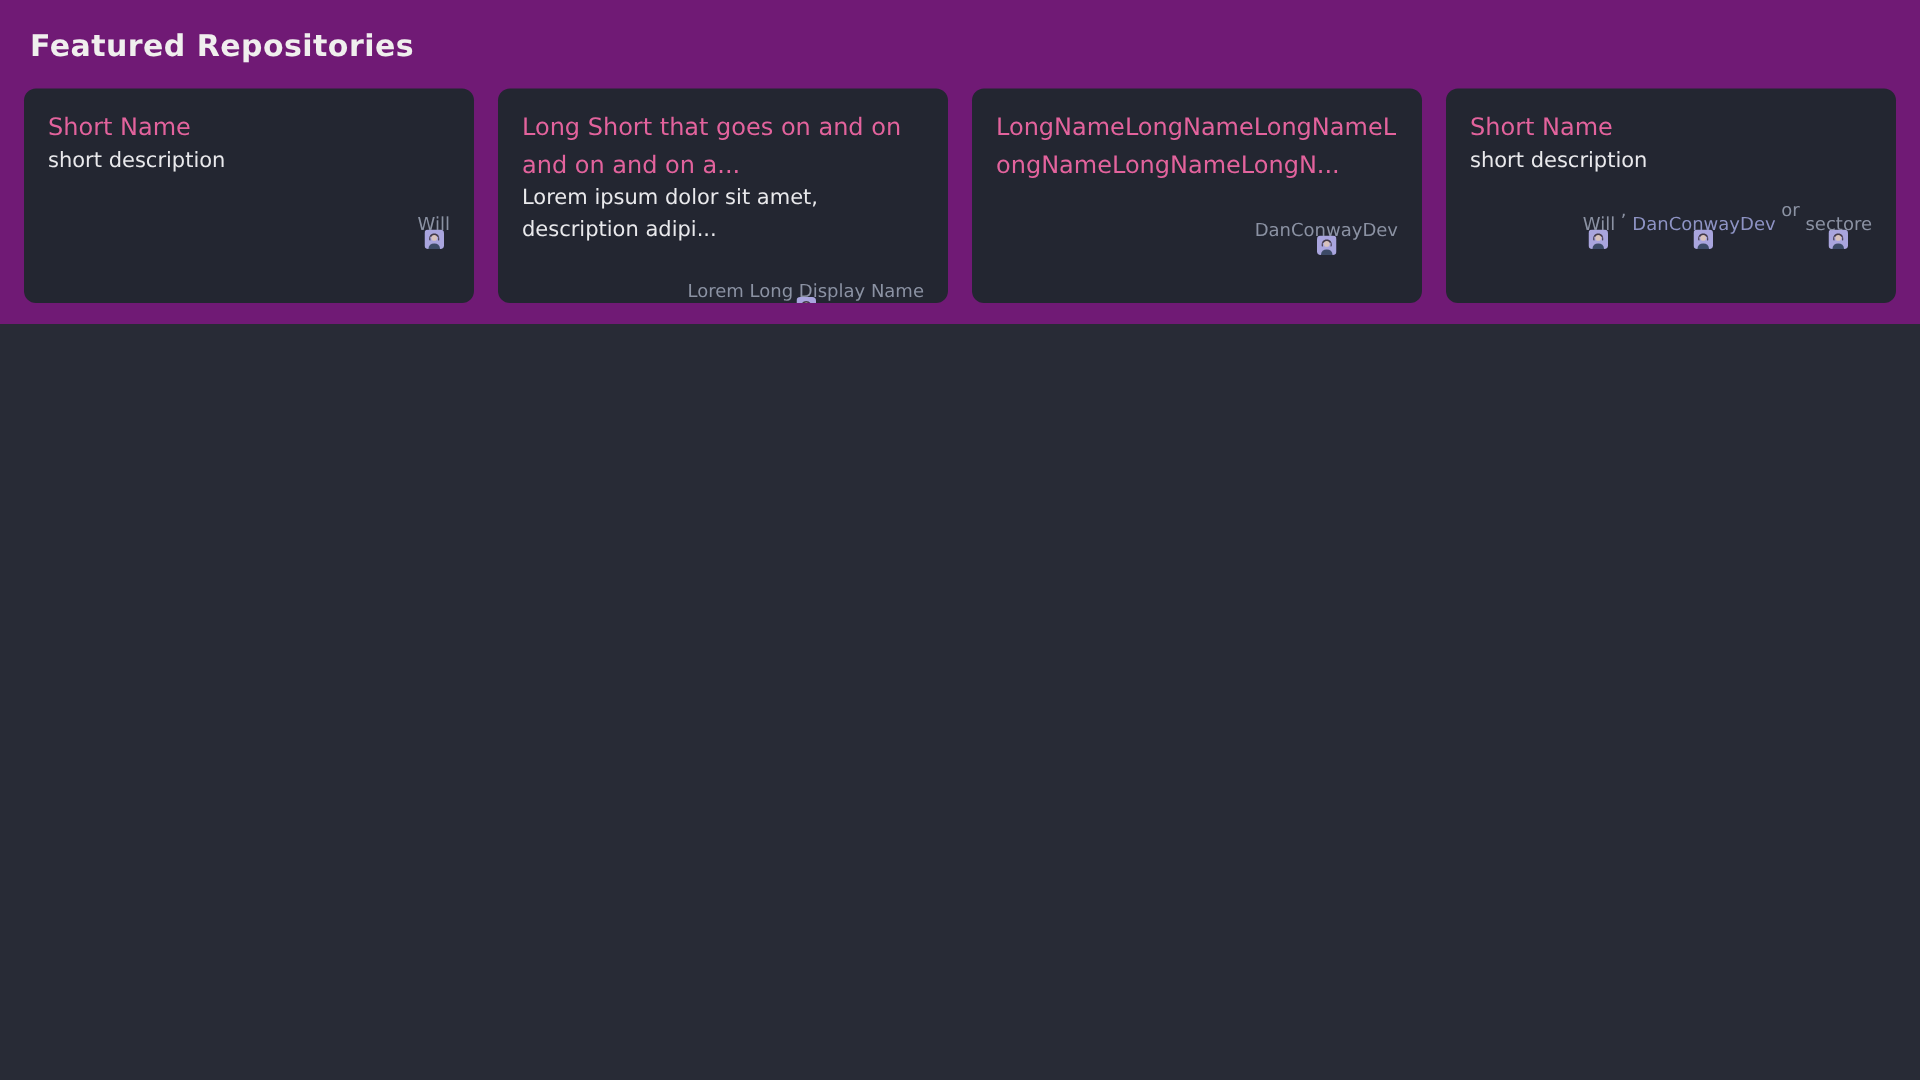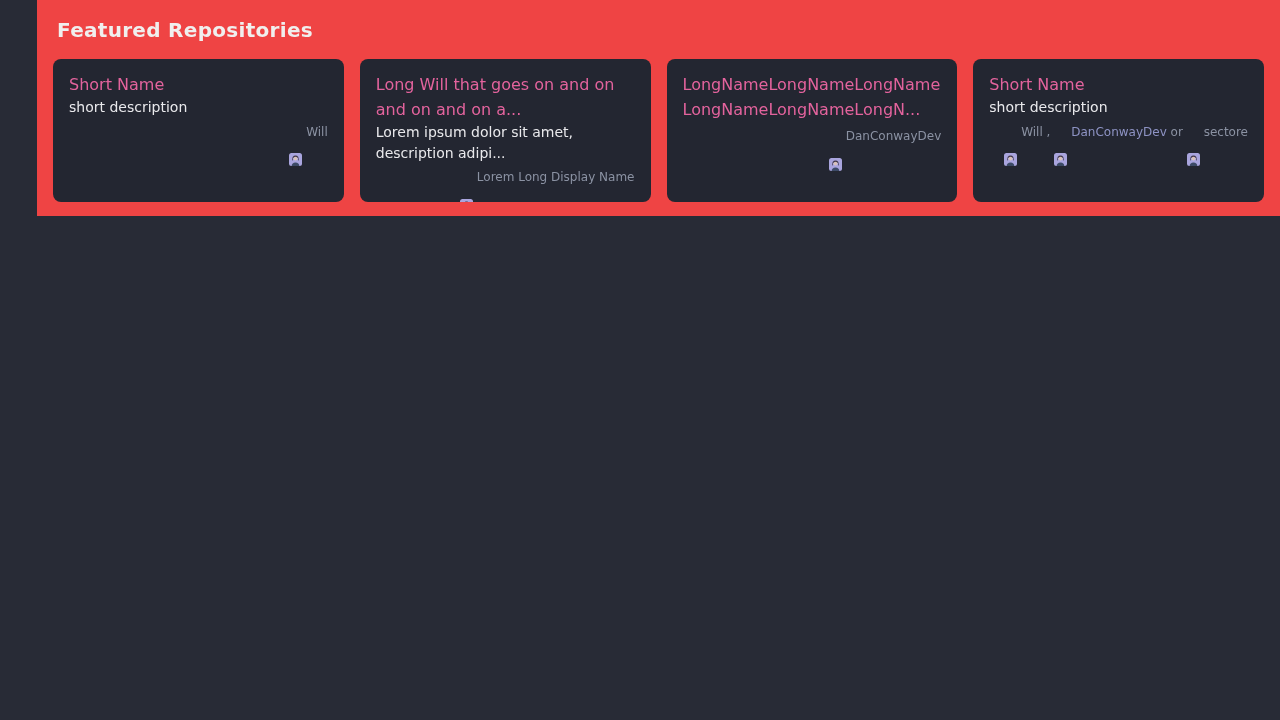--- a/index.html
+++ b/index.html
@@ -5,23 +5,22 @@
   * { box-sizing: border-box; }
   html, body { margin: 0; padding: 0; }
   body {
     width: 1280px;
     height: 720px;
     background: #282b36;
     font-family: "DejaVu Sans", "Liberation Sans", sans-serif;
     overflow: hidden;
   }
   .featured-section {
-    background: #ef4444;
+    background: #701a75;
     padding: 18px 16px 14px 16px;
-    margin-left: 37px;
   }
   .section-title {
     margin: 0 0 17px 4px;
     font-size: 20px;
     font-weight: bold;
     color: #f0efee;
     letter-spacing: 0.3px;
   }
   .cards-row {
     display: flex;
@@ -54,20 +53,21 @@
     justify-content: flex-end;
     align-items: center;
     font-size: 12px;
     color: #8b92a3;
     white-space: pre;
   }
   .maintainer {
     display: inline-flex;
     align-items: center;
     gap: 4px;
+    flex-direction: column;
   }
   .maintainer .m-name.accent { color: #8e93c4; }
   .avatar {
     display: inline-block;
     width: 13px;
     height: 13px;
     flex: 0 0 auto;
   }
   .avatar svg { display: block; }
   .sep { white-space: pre; }
@@ -92,21 +92,21 @@
     <circle cx="6.5" cy="5.6" r="1.9" fill="#d8c2bc"></circle>
     <path d="M2.6 13 C2.8 10.6 4.2 9.4 6.5 9.4 C8.8 9.4 10.2 10.6 10.4 13 Z" fill="#3c4a66"></path>
   </svg>
 </span>
           <span class="m-name">Will</span>
         </span>
       </div>
     </div>
 
     <div class="repo-card">
-      <div class="repo-name">Long Will that goes on and on and on and on a...</div>
+      <div class="repo-name">Long Short that goes on and on and on and on a...</div>
       <div class="repo-desc">Lorem ipsum dolor sit amet, description adipi...</div>
       <div class="maintainers">
         <span class="maintainer">
           <span class="avatar">
   <svg width="13" height="13" viewBox="0 0 13 13" xmlns="http://www.w3.org/2000/svg">
     <rect x="0" y="0" width="13" height="13" rx="2.5" fill="#a9a5de"></rect>
     <path d="M3.2 7.2 C2.8 4.4 4.2 2.6 6.5 2.6 C8.8 2.6 10.2 4.4 9.8 7.2 L9 7.4 L9.2 4.8 L3.8 4.8 L4 7.4 Z" fill="#433a49"></path>
     <circle cx="6.5" cy="5.6" r="1.9" fill="#d8c2bc"></circle>
     <path d="M2.6 13 C2.8 10.6 4.2 9.4 6.5 9.4 C8.8 9.4 10.2 10.6 10.4 13 Z" fill="#3c4a66"></path>
   </svg>

